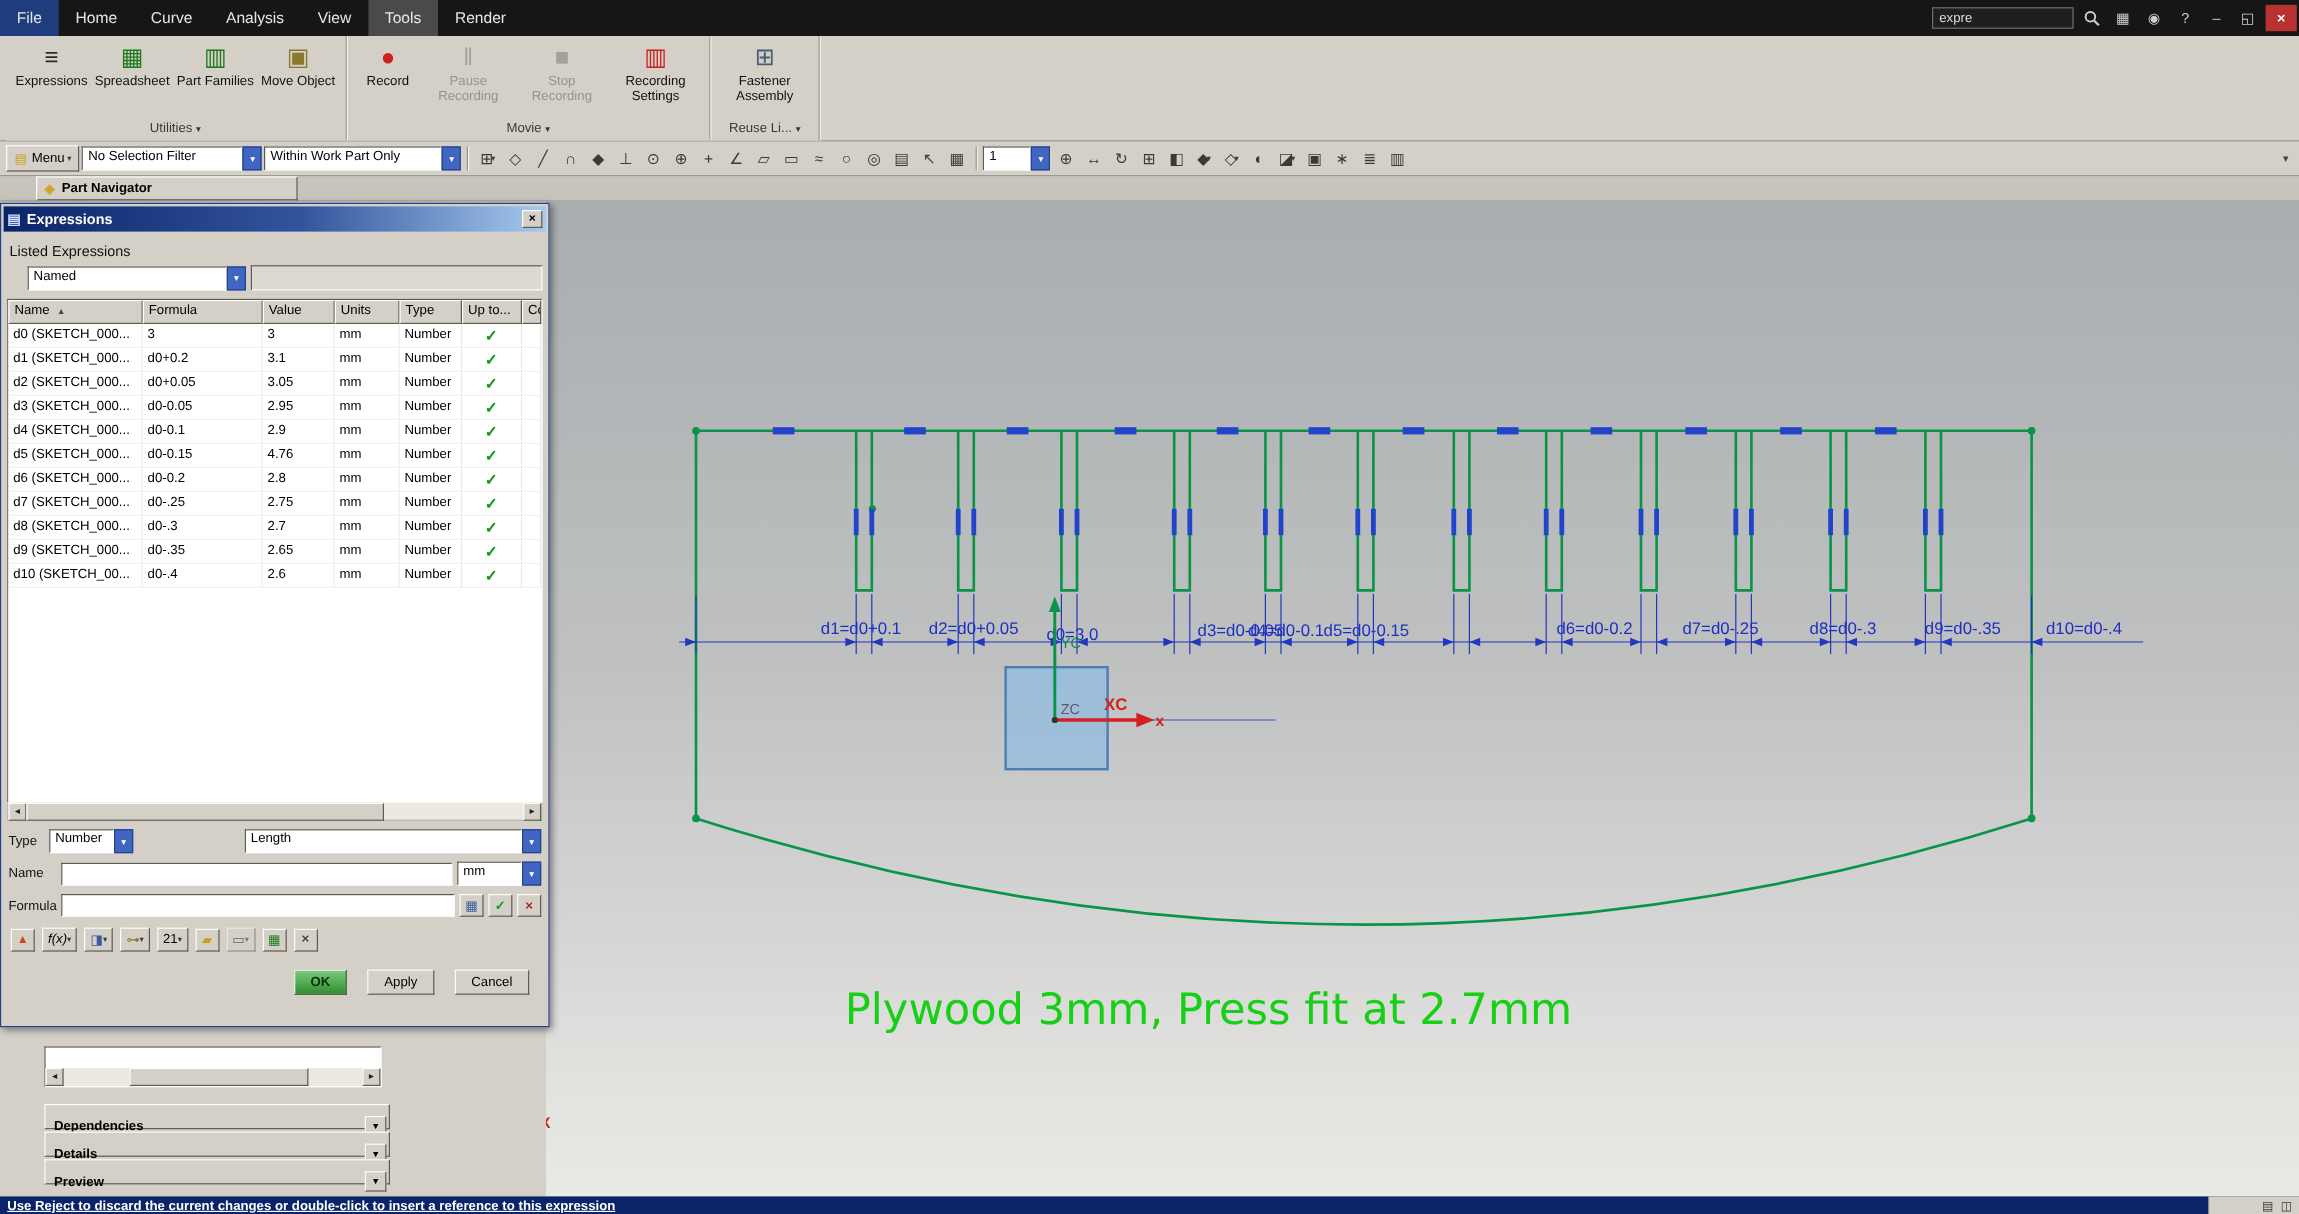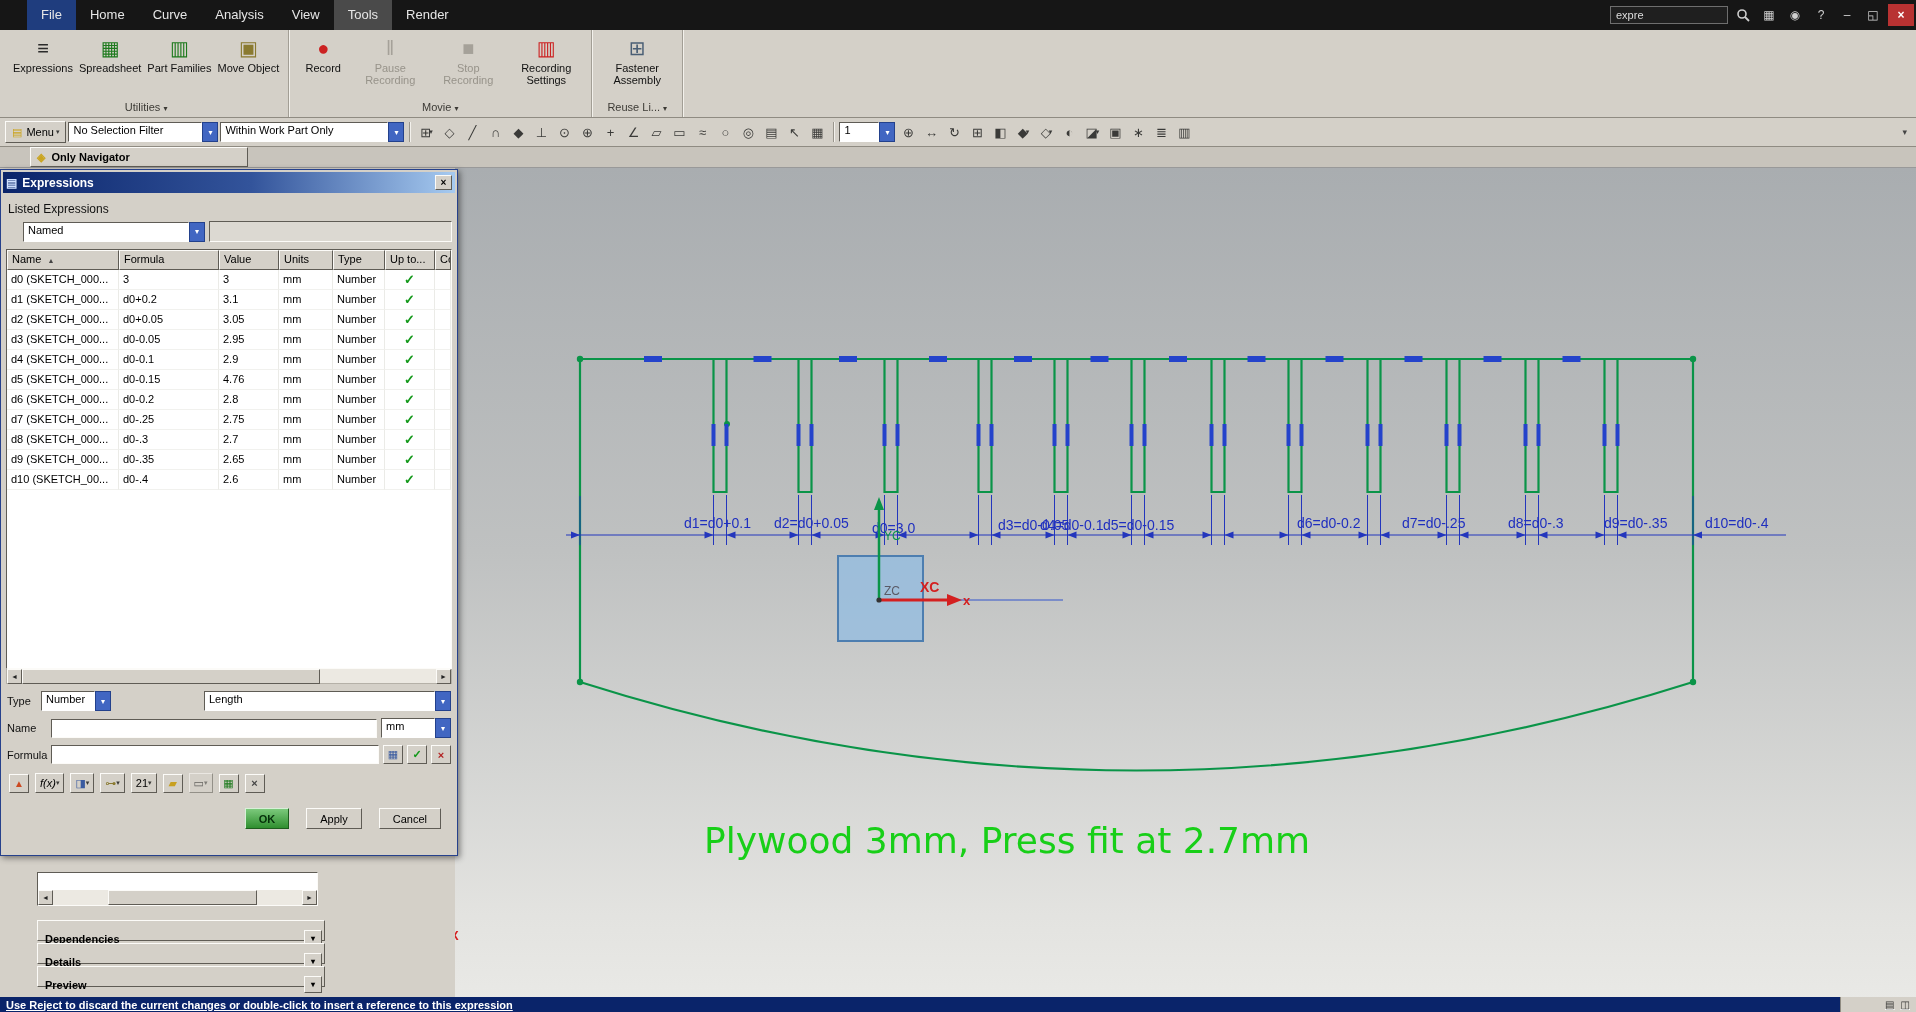--- a/index.html
+++ b/index.html
@@ -129,21 +129,21 @@
   .sb-right { margin-left:auto; height:15px; width:76px; background:#d4d0c8; display:flex; align-items:center;
               justify-content:flex-end; gap:6px; padding:0 6px; border-left:1px solid #8f8b82; }
   .sb-icon { color:#3a3a38; font-size:10px; font-weight:normal; }
 </style>
 </head>
 <body>
 
 <div class="app">
 
   <div class="menubar">
-    <div style="display:flex;margin-left:27px;">
+    <div style="display:flex;">
         <div class="mtab accent">File</div>
         <div class="mtab">Home</div>
         <div class="mtab">Curve</div>
         <div class="mtab">Analysis</div>
         <div class="mtab">View</div>
         <div class="mtab active">Tools</div>
         <div class="mtab">Render</div>
       </div>
     <div class="mb-right">
       <input class="searchbox" value="expre" style="">
@@ -221,21 +221,21 @@
   <div class="toolbar">
     <div class="tbtn raised">
       <span style="color:#caa41e;">▤</span>
       <span>Menu</span>
       <span class="tarrow">▾</span>
     </div>
     <div class="combo" style="width:150px;">
       <span class="cval">No Selection Filter</span>
       <span class="cabtn">▾</span>
     </div>
-    <div class="combo" style="width:184px;">
+    <div class="combo" style="width:164px;">
       <span class="cval">Within Work Part Only</span>
       <span class="cabtn">▾</span>
     </div>
     <div class="tsep"></div>
     <div style="display:flex;align-items:center;gap:1px;">
         <div class="ticon">⊞<span class="tarrow">▾</span></div>
         <div class="ticon">◇</div>
         <div class="ticon">╱</div>
         <div class="ticon">∩</div>
         <div class="ticon">◆</div>
@@ -272,21 +272,21 @@
         <div class="ticon">∗</div>
         <div class="ticon">≣</div>
         <div class="ticon">▥</div>
       </div>
     <div class="toverflow">▾</div>
   </div>
 
   <div class="navbar">
     <div class="navtab raised">
       <span class="nicon">◈</span>
-      <span>Only Navigator</span>
+      <span>Part Navigator</span>
     </div>
   </div>
 
   <div class="viewport">
     <svg viewBox="0 168 1916 829" id="sketch-svg">
 
       <path class="sketch-line" d="M 580 359 H 1693"></path>
       <path class="sketch-line" d="M 580 359 V 682"></path>
       <path class="sketch-line" d="M 1693 359 V 682"></path>
       <path class="sketch-line" d="M 580 682 Q 1136 859 1693 682"></path>

